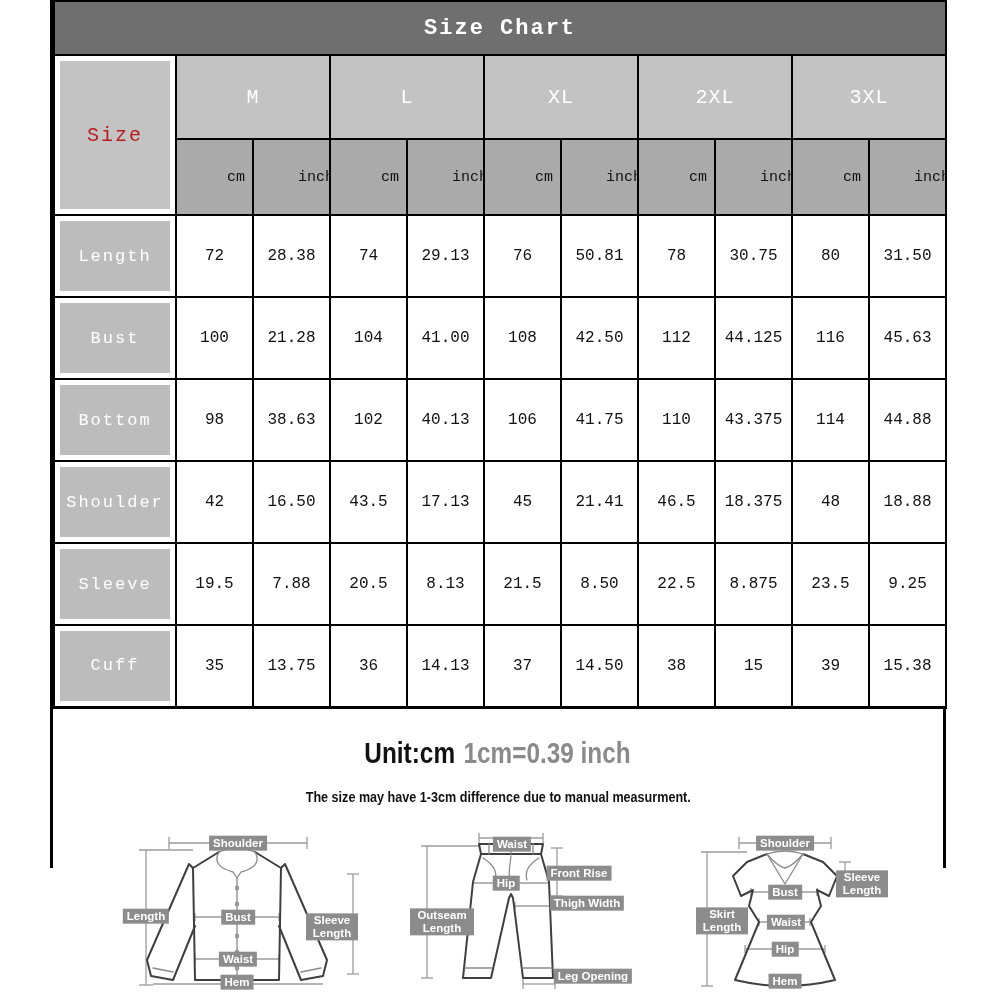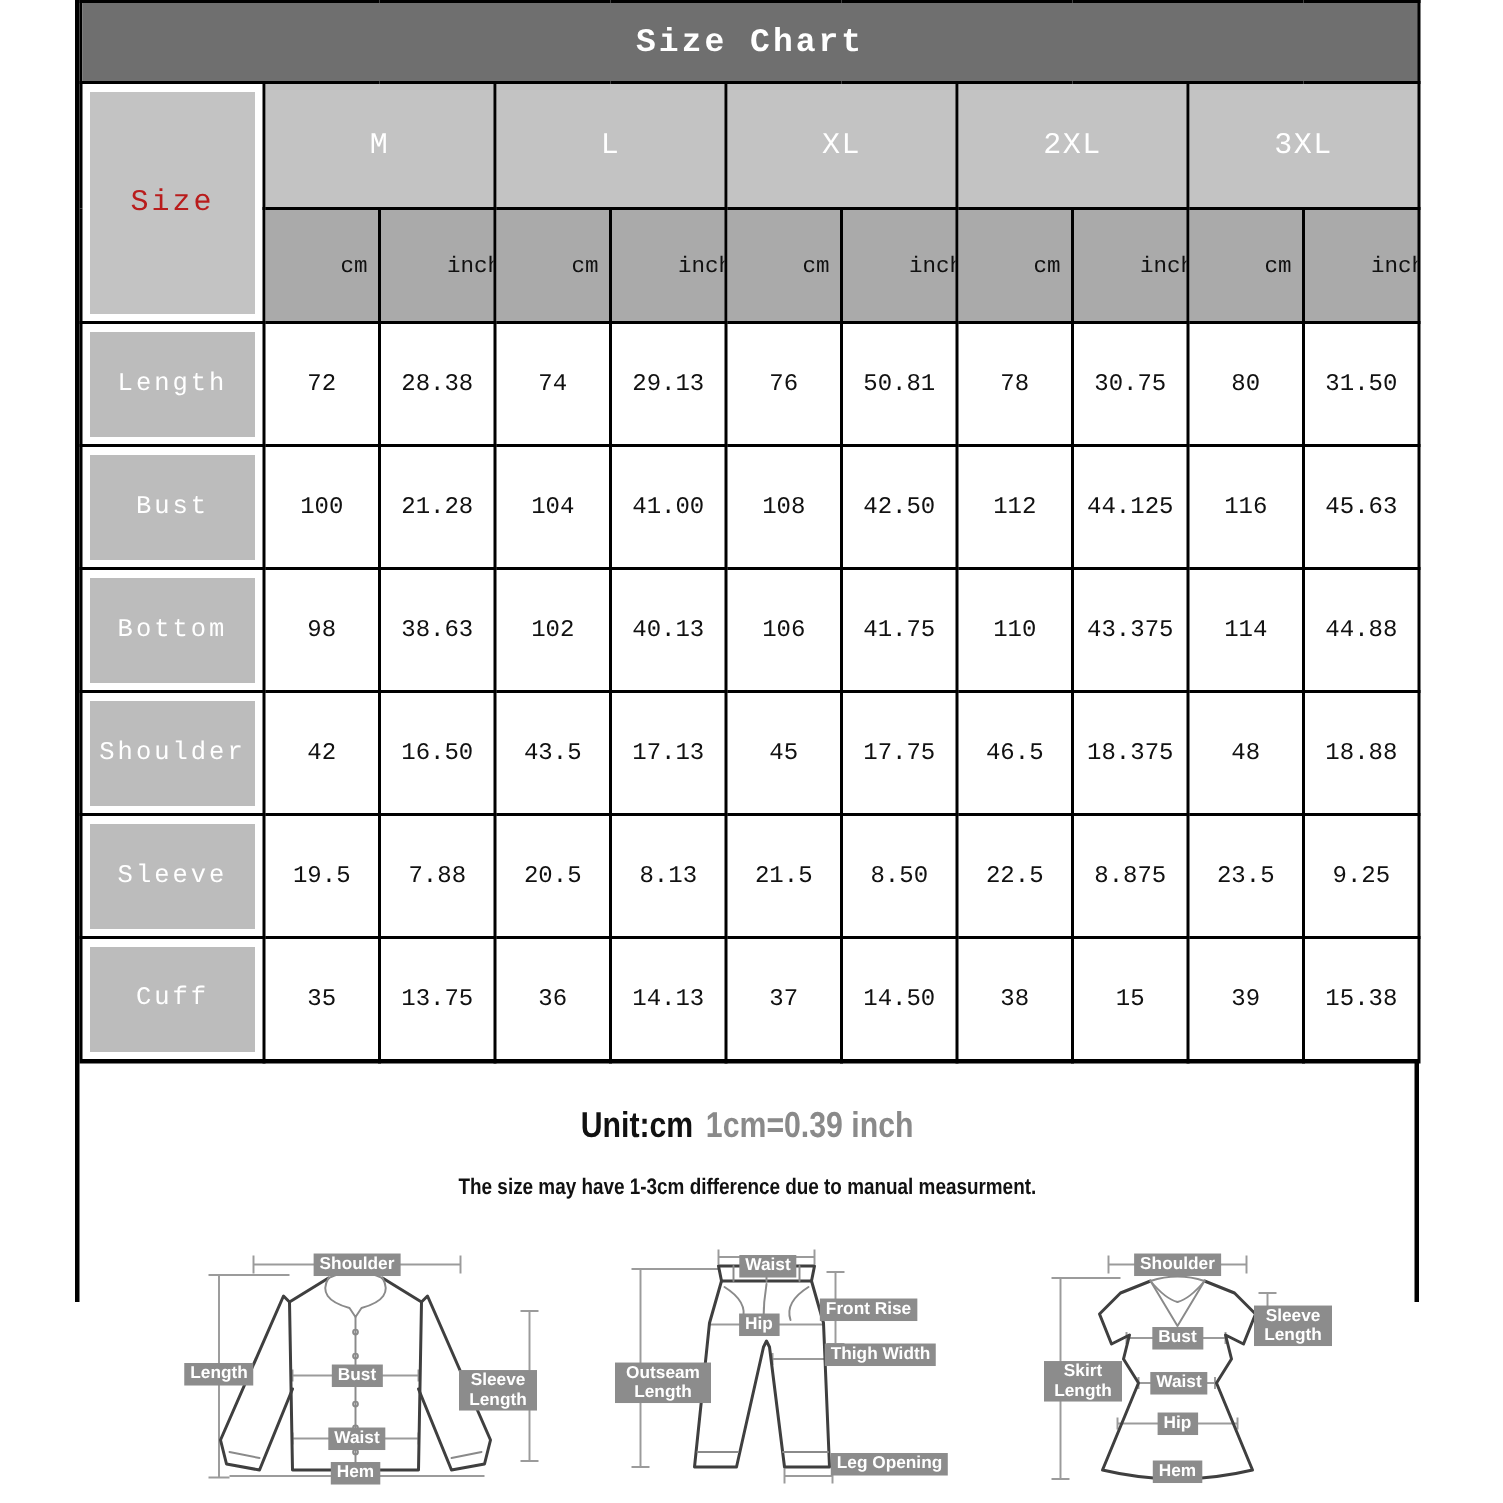--- a/index.html
+++ b/index.html
@@ -42,21 +42,21 @@
   tr.data-row td.row-label{
     background:var(--label-bg,#bcbcbc);background-clip:content-box;padding:5px;
     color:#fff;font-size:17px;letter-spacing:2px;
   }
   td.cm{border-right-width:1px;}
   td.in{border-left-width:1px;}
   table.size-chart{border-bottom:3px solid #000;}
   
   .notes{padding-top:28px;text-align:center;}
   .cond{display:inline-block;transform:scaleX(0.84);transform-origin:center;white-space:nowrap;}
-  .note-line1{font-size:24px;font-weight:800;color:#111;}
+  .note-line1{font-size:29px;font-weight:800;color:#111;}
   .note-line1 .conv{color:var(--note-gray,#8a8a8a);font-weight:700;margin-left:10px;}
   .note-line2{font-size:15px;font-weight:800;color:#111;margin-top:18px;}
   
   .diagrams{position:absolute;left:0;top:822px;width:890px;height:180px;}
   .diagram{position:absolute;top:0;height:178px;}
   .diagram svg{position:absolute;left:0;top:0;}
   .chip{
     position:absolute;transform:translate(-50%,-50%);
     background:var(--chip-bg,#8c8c8c);color:#fff;
     font-size:11.5px;font-weight:700;line-height:1.1;
@@ -153,21 +153,21 @@
         <td class="cm">114</td>
         <td class="in">44.88</td>
       </tr>
       <tr class="data-row">
         <td class="row-label">Shoulder</td>
         <td class="cm">42</td>
         <td class="in">16.50</td>
         <td class="cm">43.5</td>
         <td class="in">17.13</td>
         <td class="cm">45</td>
-        <td class="in">17.75</td>
+        <td class="in">21.41</td>
         <td class="cm">46.5</td>
         <td class="in">18.375</td>
         <td class="cm">48</td>
         <td class="in">18.88</td>
       </tr>
       <tr class="data-row">
         <td class="row-label">Sleeve</td>
         <td class="cm">19.5</td>
         <td class="in">7.88</td>
         <td class="cm">20.5</td>

